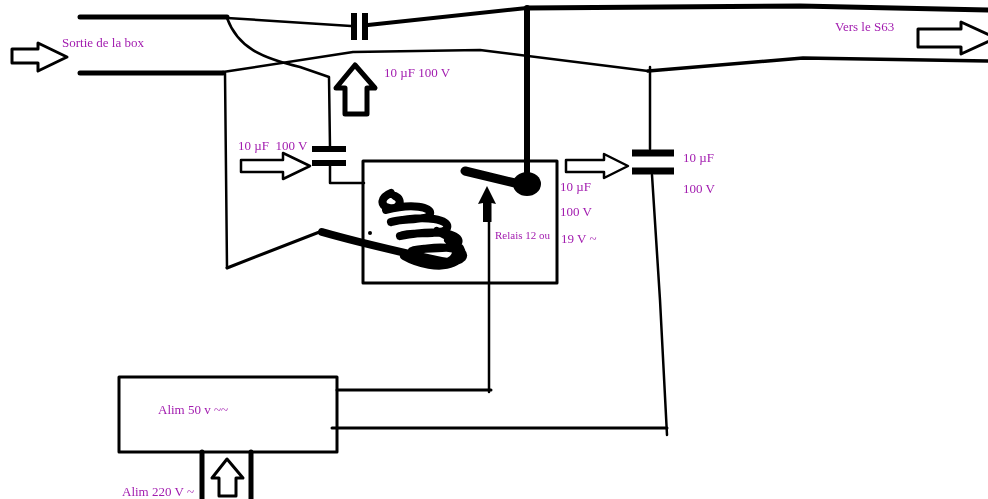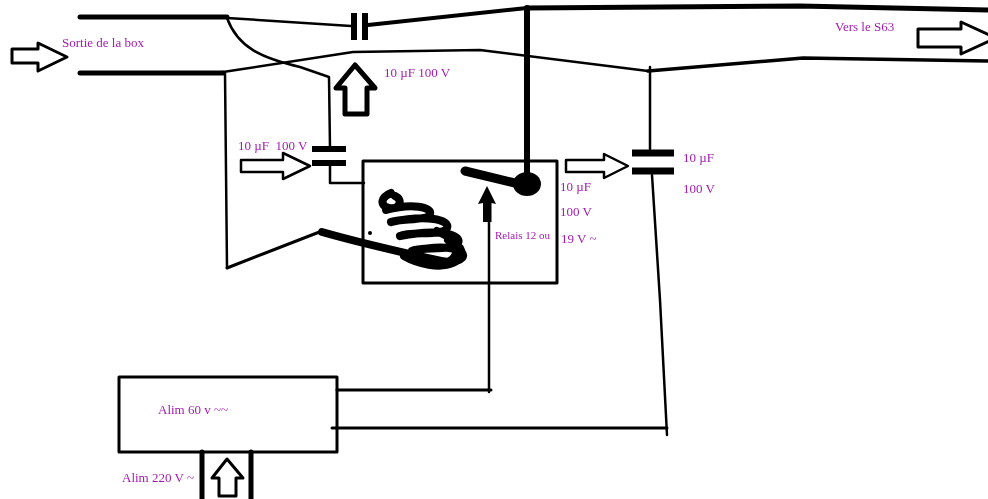--- a/index.html
+++ b/index.html
@@ -97,16 +97,16 @@
   <div class="lbl" style="left:238px;top:139px">10 µF  100 V</div>
 
   <div class="lbl lbl-sm" style="left:495px;top:229px">Relais 12 ou</div>
   <div class="lbl" style="left:560px;top:180px">10 µF</div>
   <div class="lbl" style="left:560px;top:205px">100 V</div>
   <div class="lbl" style="left:561px;top:232px">19 V ~</div>
 
   <div class="lbl" style="left:683px;top:151px">10 µF</div>
   <div class="lbl" style="left:683px;top:182px">100 V</div>
 
-  <div class="lbl" style="left:158px;top:403px">Alim 60 v ~~</div>
-  <div class="lbl" style="left:122px;top:471px">Alim 220 V ~</div>
+  <div class="lbl" style="left:158px;top:403px">Alim 50 v ~~</div>
+  <div class="lbl" style="left:122px;top:485px">Alim 220 V ~</div>
 
 </div>
 
 </body></html>

